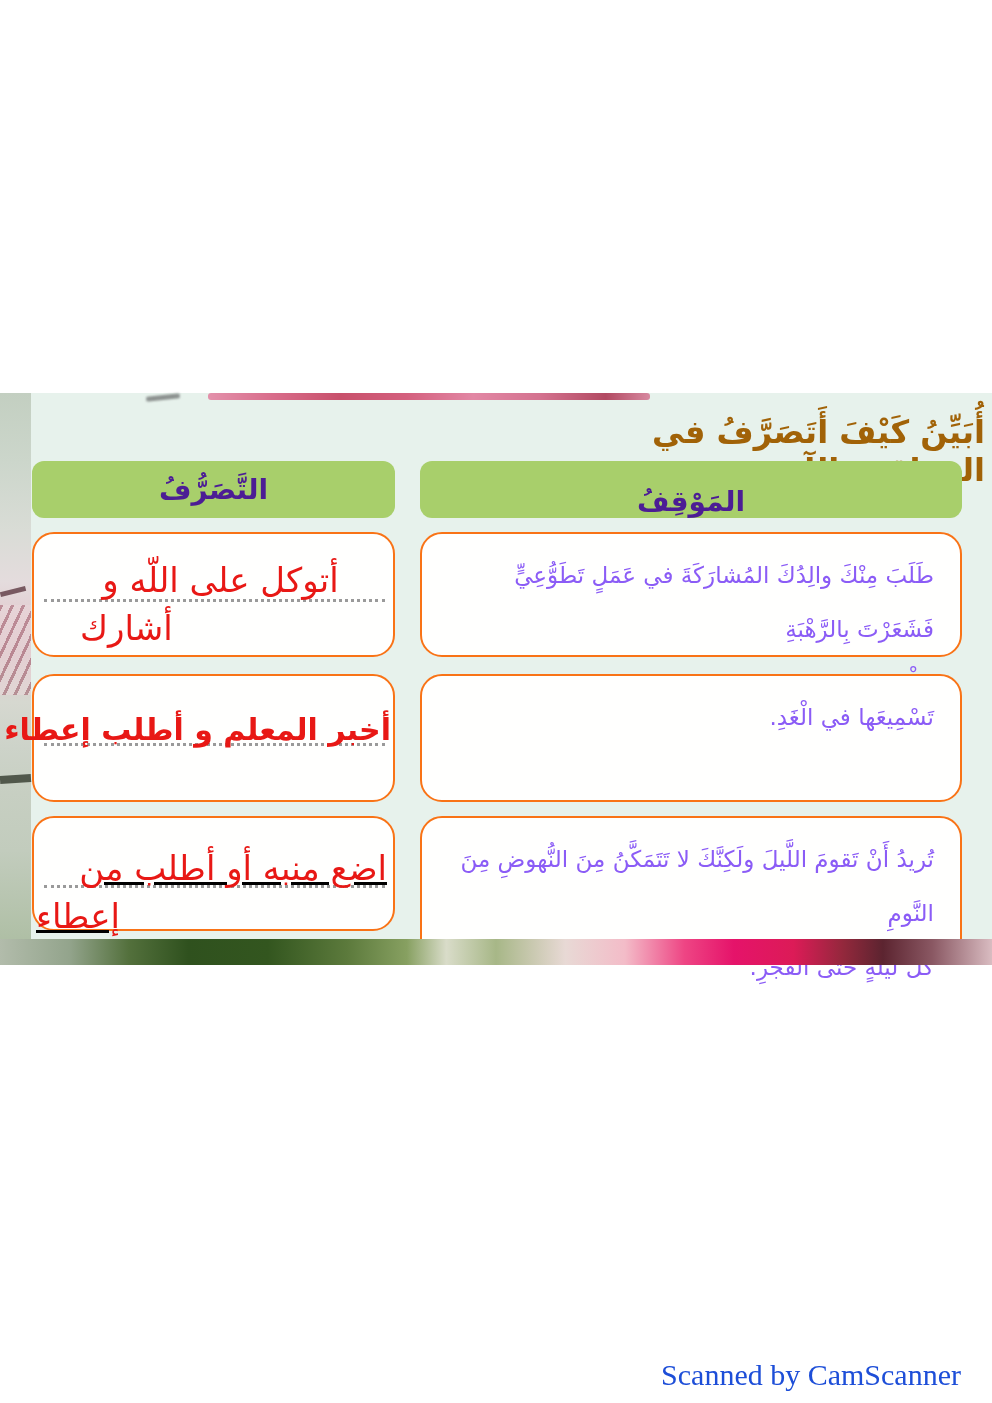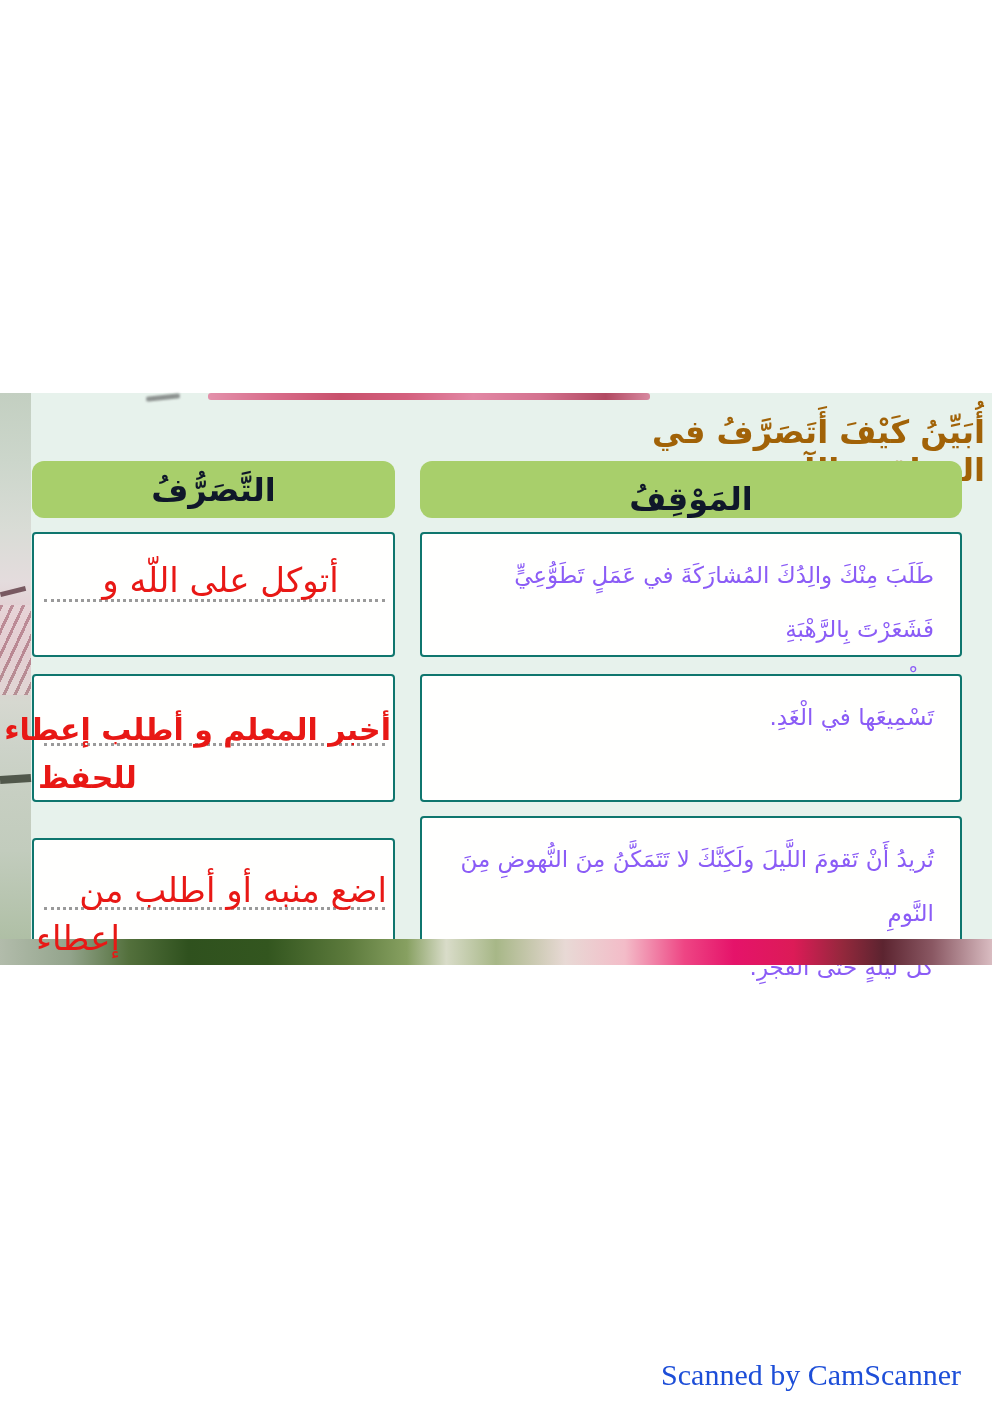--- a/index.html
+++ b/index.html
@@ -48,35 +48,35 @@
     direction: rtl; text-align: right;
     font-size: 32px; font-weight: bold; color: #a16207;
     letter-spacing: 0.5px;
   }
 
   
   .hdr {
     position: absolute; top: 68px; height: 57px;
     background: #a8cf6b; border-radius: 12px;
     display: flex; align-items: center; justify-content: center;
-    color: #0f172a; font-weight: bold; font-size: 32px;
+    color: #4c1d95; font-weight: bold; font-size: 28px;
   }
   .hdr-action   { left: 32px;  width: 363px; }
   .hdr-situation{ left: 420px; width: 542px; align-items: flex-end; }
 
   
   .cell {
     position: absolute; background: #fffffe;
-    border: 2px solid #0f766e; border-radius: 4px;
+    border: 2px solid #f97316; border-radius: 22px;
   }
   .c-l { left: 32px;  width: 363px; }
   .c-r { left: 420px; width: 542px; }
   .r1 { top: 139px; height: 125px; }
   .r2 { top: 281px; height: 128px; }
-  .r3-l { top: 445px; height: 115px; }
+  .r3-l { top: 423px; height: 115px; text-decoration: underline; }
   .r3-r { top: 423px; height: 149px; }
 
   
   .situation {
     direction: rtl; text-align: right;
     color: #8b5cf6; font-size: 23px; line-height: 54px;
     padding: 14px 26px 0 22px;
   }
 
   
@@ -140,34 +140,34 @@
     <span>التَّصَرُّفُ</span>
   </div>
   <div class="hdr hdr-situation">
     <span>المَوْقِفُ</span>
   </div>
 
   <div class="cell c-l r1">
     <div class="dotline"></div>
     <div class="answer answer-1">
       <div class="ans-line ans-line-1">أتوكل على اللّه و</div>
+      <div class="ans-line ans-line-2">أشارك</div>
     </div>
   </div>
   <div class="cell c-r r1">
     <div class="situation">
       <div>طَلَبَ مِنْكَ والِدُكَ المُشارَكَةَ في عَمَلٍ تَطَوُّعِيٍّ فَشَعَرْتَ بِالرَّهْبَةِ</div>
       <div>وَالْخَوْفِ.</div>
     </div>
   </div>
 
   <div class="cell c-l r2">
     <div class="dotline"></div>
     <div class="answer answer-2">
       <div class="ans-line ans-line-1">أخبر المعلم و أطلب إعطاء فرصة</div>
-      <div class="ans-line ans-line-2">للحفظ</div>
     </div>
   </div>
   <div class="cell c-r r2">
     <div class="situation">
       <div>تَسْمِيعَها في الْغَدِ.</div>
     </div>
   </div>
 
   <div class="cell c-l r3-l">
     <div class="dotline"></div>

